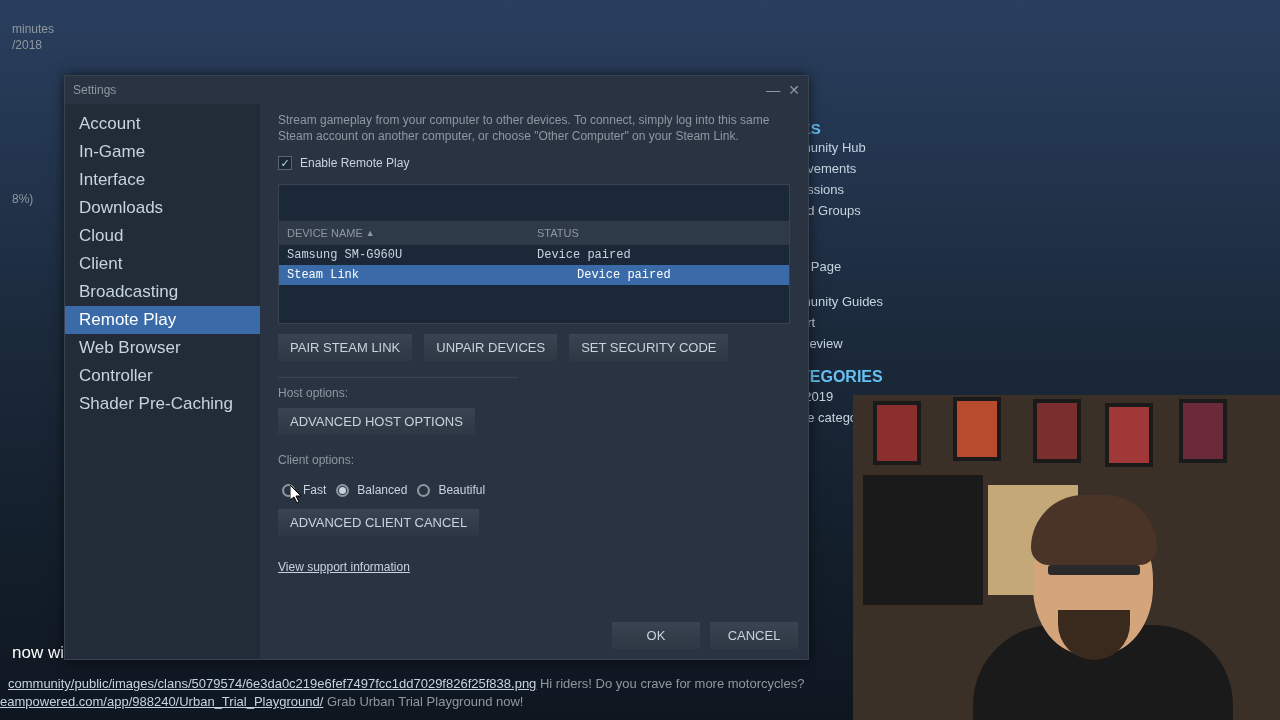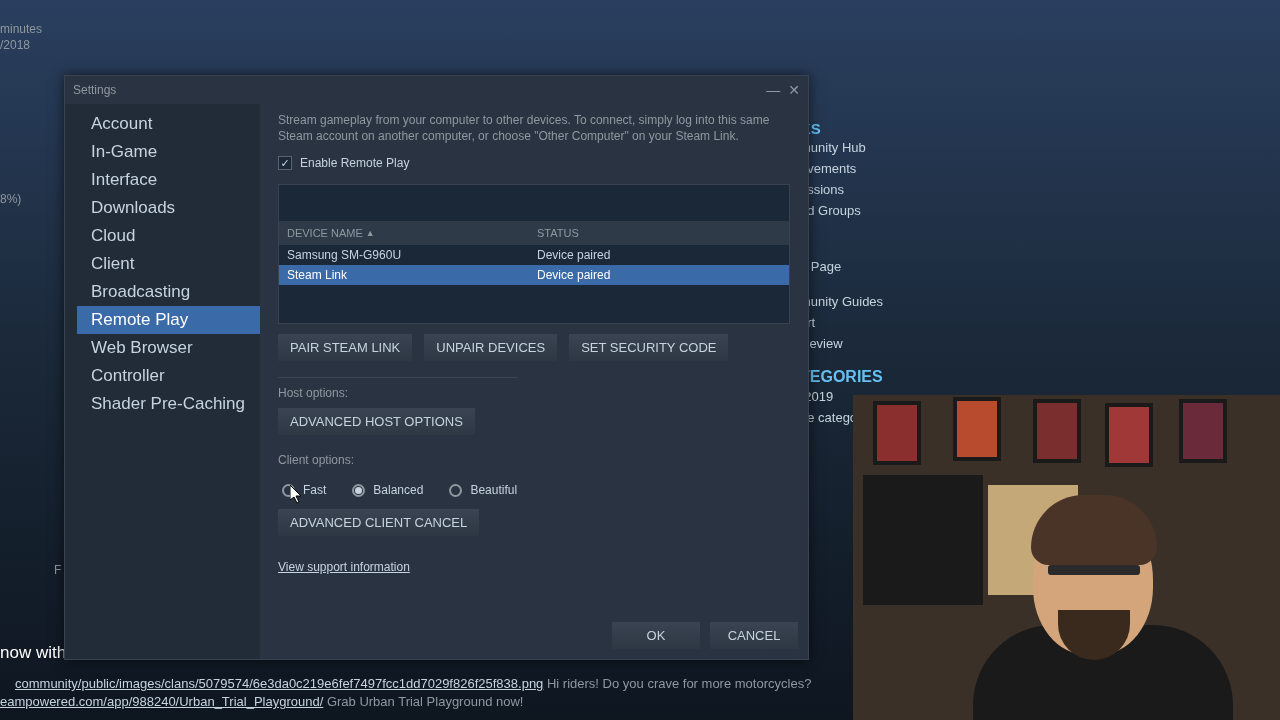--- a/index.html
+++ b/index.html
@@ -1,72 +1,72 @@
 <!DOCTYPE html>
 <html><head>
 <meta charset="utf-8">
 <style>
   * { box-sizing: border-box; margin: 0; padding: 0; }
   html, body { width: 1280px; height: 720px; overflow: hidden; font-family: Arial, "Helvetica Neue", sans-serif; }
   body { background: #1a2332; color: #c6d4df; position: relative; }
 
   
   .bg { position: absolute; inset: 0; background: linear-gradient(180deg, #2a3f5f 0%, #1a2838 50%, #0e1620 100%); }
-  .bg-text { position: absolute; color: #8f98a0; font-size: 12px; }
+  .bg-text { position: absolute; color: #8f98a0; font-size: 12px; padding-left: 12px; }
   .bg-link-block { position: absolute; color: #8f98a0; font-size: 13px; }
   .bg-link-block .link { color: #c6d4df; text-decoration: underline; }
   .bg-heading { color: #66c0f4; font-size: 15px; font-weight: bold; }
   .bg-cat-heading { color: #66c0f4; font-size: 16px; font-weight: bold; }
   .bg-side-item { color: #c6d4df; font-size: 13px; padding: 3px 0; }
 
   
   .dialog {
     position: absolute; left: 64px; top: 75px; width: 745px; height: 585px;
     background: #2a3341; border: 1px solid #39424e; box-shadow: 0 0 12px rgba(0,0,0,0.6);
   }
   .titlebar {
     height: 28px; display: flex; align-items: center; justify-content: space-between;
     padding: 0 8px; background: #2a3341; color: #8f98a0; font-size: 12px;
   }
   .titlebar .controls { display: flex; gap: 8px; align-items: center; }
   .titlebar .ctrl { color: #8f98a0; cursor: pointer; font-size: 14px; }
 
   .dialog-body { display: flex; height: calc(100% - 28px); }
-  .sidebar { width: 195px; background: #222b38; padding-top: 6px; padding-left: 12px; }
+  .sidebar { width: 195px; background: #222b38; padding-top: 6px; }
   .sidebar-item { padding: 4px 14px; color: #c6d4df; font-size: 17px; cursor: pointer; }
   .sidebar-item.active { background: #3a6aa8; color: #fff; }
 
   .content { flex: 1; padding: 8px 18px 12px 18px; display: flex; flex-direction: column; font-size: 12px; color: #8f98a0; position: relative; }
   .desc { color: #8f98a0; margin-bottom: 12px; line-height: 1.35; }
 
   .checkbox-row { display: flex; align-items: center; gap: 8px; margin-bottom: 14px; color: #c6d4df; }
   .checkbox { width: 14px; height: 14px; border: 1px solid #5a6470; background: #1b2838; display: flex; align-items: center; justify-content: center; color: #c6d4df; font-size: 11px; }
 
   .device-table { border: 1px solid #39424e; background: #1b2838; height: 140px; }
   .device-header { display: flex; background: #2f3a48; padding: 6px 8px; color: #8f98a0; font-size: 11px; margin-top: 36px; }
   .col-name { width: 250px; display: flex; align-items: center; gap: 3px; }
   .col-status { flex: 1; }
-  .device-row { display: flex; padding: 3px 8px; font-size: 12px; }
-  .device-row.selected { background: #3a6aa8; }
+  .device-row { display: flex; padding: 3px 8px; font-size: 12px; font-family: Liberation Mono, monospace; }
+  .device-row.selected { background: #3a6aa8; gap: 40px; }
   .device-row.selected .cell { color: #fff; }
   .cell { color: #c6d4df; }
   .sort-arrow { font-size: 9px; }
 
   .btn-row { display: flex; gap: 12px; margin-top: 10px; }
   .btn {
     background: linear-gradient(180deg, #3a4452 0%, #2e3744 100%);
     color: #c6d4df; border: none; padding: 6px 12px; font-size: 13px;
     cursor: pointer; min-width: 120px; text-align: center;
   }
   .btn.small { min-width: 0; }
 
   .section-label { margin-top: 18px; margin-bottom: 8px; color: #8f98a0; }
   .host-divider { height:1px; background:#3a4452; width:240px; margin: 16px 0 6px 0; }
 
-  .radio-row { display: flex; gap: 26px; margin: 8px 0 12px 4px; color: #c6d4df; align-items: center; }
+  .radio-row { display: flex; gap: 10px; margin: 8px 0 12px 4px; color: #c6d4df; align-items: center; }
   .radio { display: flex; align-items: center; gap: 8px; cursor: pointer; }
   .radio-circle { width: 13px; height: 13px; border: 2px solid #8f98a0; border-radius: 50%; display: flex; align-items: center; justify-content: center; }
   .radio-circle.checked::after { content: ""; width: 7px; height: 7px; background: #c6d4df; border-radius: 50%; }
 
   .support-link { color: #c6d4df; text-decoration: underline; cursor: pointer; margin-top: 24px; display: inline-block; }
 
   .dialog-footer { position: absolute; right: 10px; bottom: 10px; display: flex; gap: 10px; }
   .dialog-footer .btn { min-width: 88px; }
 
   .cursor { position: absolute; left: 290px; top: 485px; width: 14px; height: 20px; z-index: 50; pointer-events:none; }
@@ -78,21 +78,21 @@
 </style>
 </head>
 <body>
 
 <div class="bg">
   <div class="bg-text" style="left:0; top:22px;">minutes</div>
   <div class="bg-text" style="left:0; top:38px;">/2018</div>
   <div class="bg-text" style="left:0; top:192px;">8%)</div>
   <div class="bg-text" style="left:54px; top:563px;">F</div>
   <div class="bg-text" style="left:0; top:643px; font-size:17px; color:#fff;">now with</div>
-  <div class="bg-link-block" style="left:15px; top:676px;">
+  <div class="bg-link-block" style="left:8px; top:676px;">
     <span class="link">community/public/images/clans/5079574/6e3da0c219e6fef7497fcc1dd7029f826f25f838.png</span><span> Hi riders! Do you crave for more motorcycles?</span>
   </div>
   <div class="bg-link-block" style="left:0; top:694px;">
     <span class="link">eampowered.com/app/988240/Urban_Trial_Playground/</span><span> Grab Urban Trial Playground now!</span>
   </div>
 
   <div style="position:absolute; left:800px; top:120px;">
     <div class="bg-heading">KS</div>
     <div class="bg-side-item">munity Hub</div>
     <div class="bg-side-item">evements</div>

